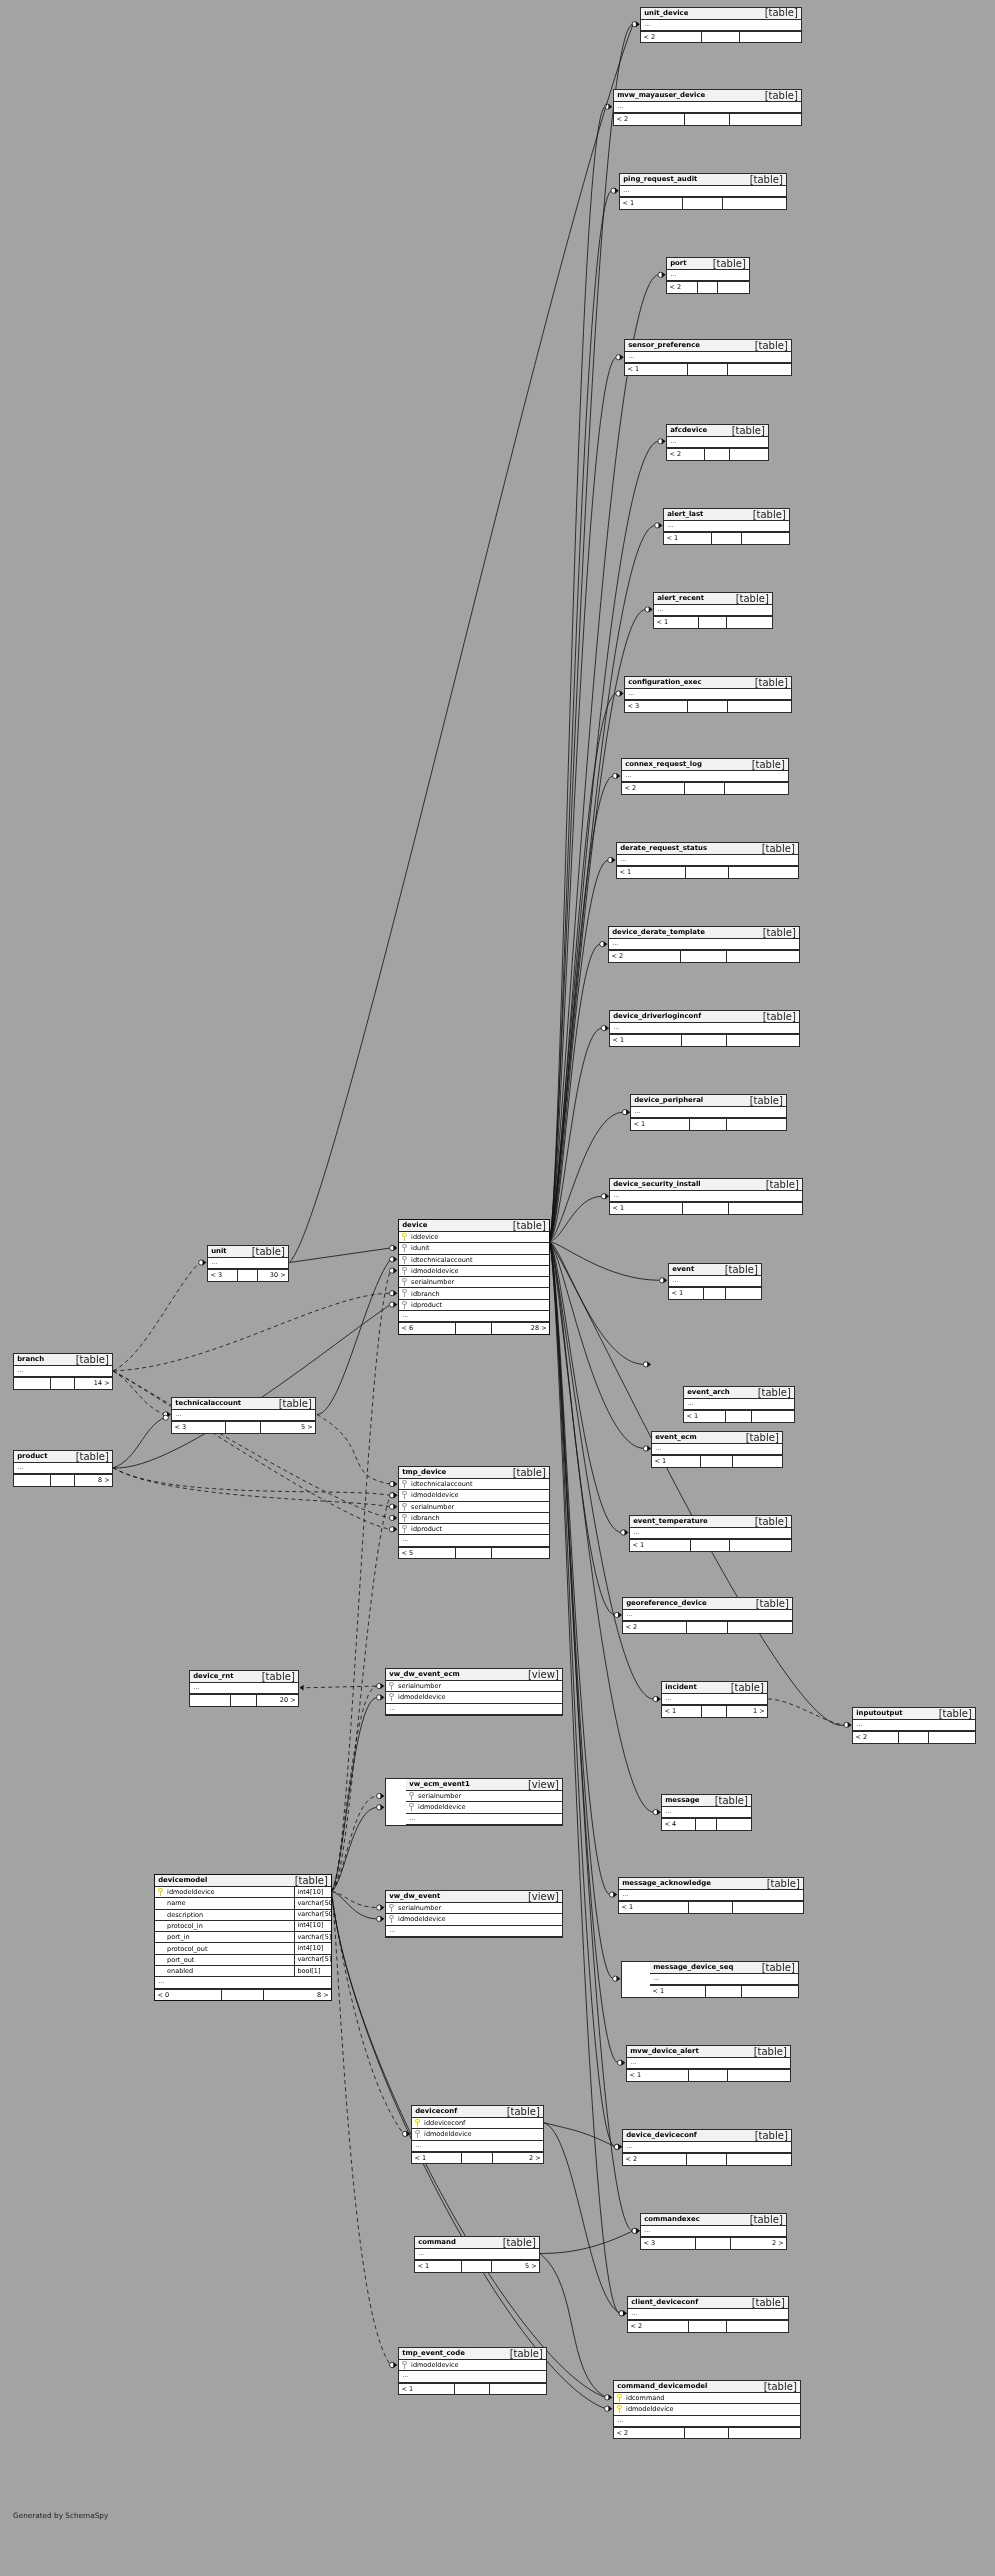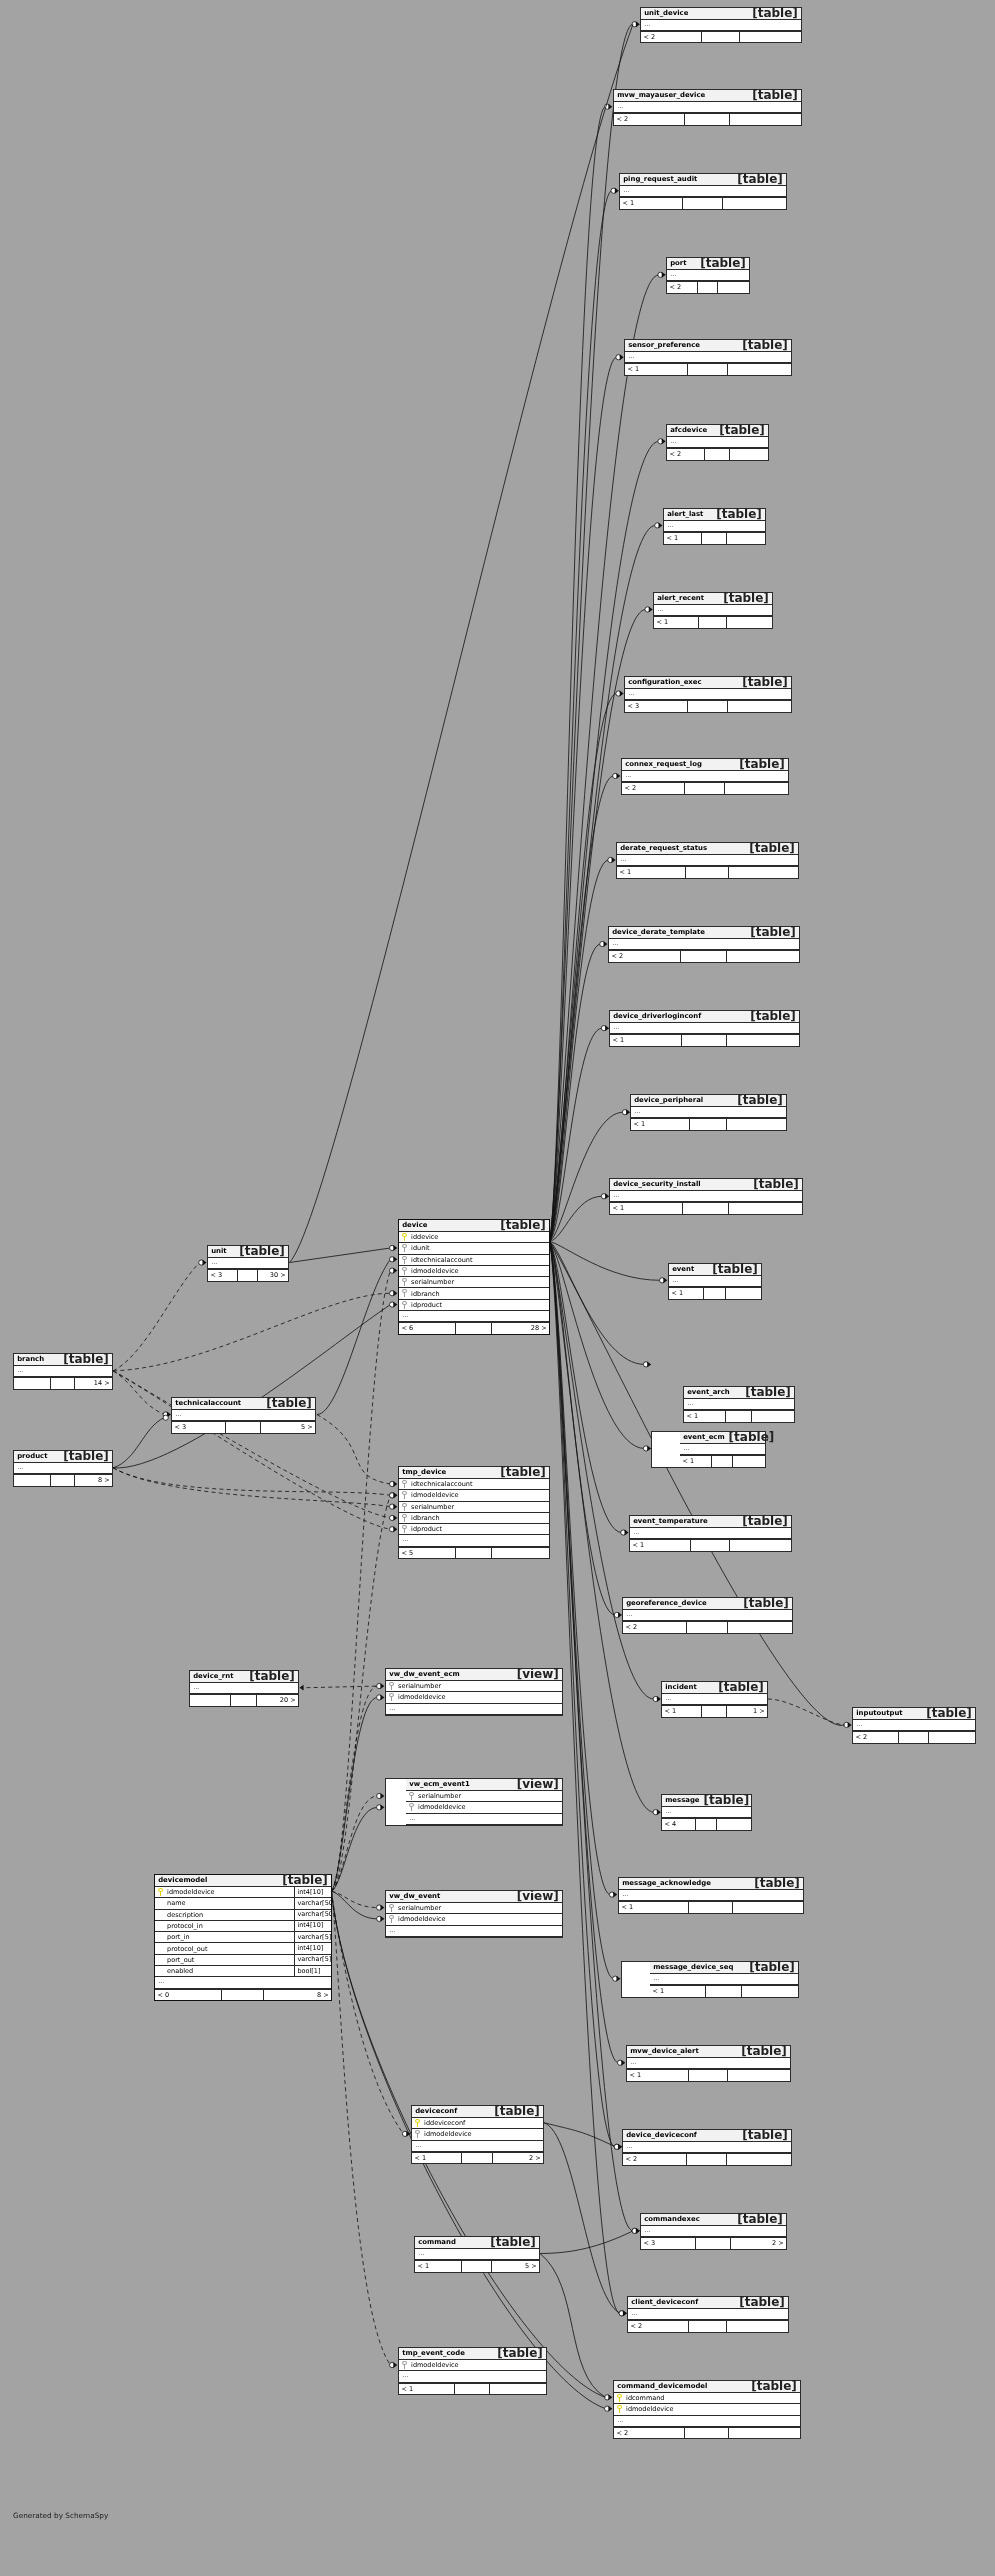--- a/index.html
+++ b/index.html
@@ -7,21 +7,21 @@
   #canvas{position:relative;width:996px;height:2576px;background:#a3a3a3;overflow:hidden;}
 
   
   .tbl{position:absolute;box-sizing:border-box;border:0.8px solid #2b2b2b;
        background:#ffffff;}
   .tbl.thick{border:1.6px solid #111;}
   .tbl .hdr{display:flex;align-items:center;justify-content:space-between;
        background:#f2f2f2;border-bottom:0.8px solid #2b2b2b;
        padding:0.8px 3.2px 1.6px 3.2px;height:12px;box-sizing:border-box;white-space:nowrap;}
   .tbl .hdr .nm{font-weight:bold;font-size:6.9px;color:#000;letter-spacing:0px;}
-  .tbl .hdr .kind{font-size:12px;color:#222;font-weight:bold;padding-left:4px;}
+  .tbl .hdr .kind{font-size:10px;color:#222;font-weight:normal;padding-left:4px;}
   .row{display:flex;align-items:center;height:11.3px;box-sizing:border-box;
        border-bottom:0.8px solid #2b2b2b;padding-left:3.2px;font-size:6.5px;color:#000;
        white-space:nowrap;overflow:hidden;}
   .row:last-child{border-bottom:none;}
   .row .key{width:7.3px;flex:0 0 7.3px;display:inline-block;}
   .row .cname{flex:1 1 auto;padding-left:1.6px;}
   .row .ctype{flex:0 0 auto;border-left:0.8px solid #2b2b2b;padding-left:2.4px;
        height:11.3px;line-height:11.3px;box-sizing:border-box;width:37px;font-size:6.5px;}
   .ellip{height:11.3px;line-height:9px;padding-left:3.2px;font-size:6.5px;color:#333;
        border-bottom:0.8px solid #2b2b2b;box-sizing:border-box;}
@@ -298,21 +298,21 @@
           <span class="nm">afcdevice</span>
           <span class="kind">[table]</span>
         </div>
         <div class="ellip">...</div>
         <div class="foot">
           <div class="f1">&lt; 2</div>
           <div class="f2"></div>
           <div class="f3"></div>
         </div>
       </div>
-      <div class="tbl" style="left: 663px; top: 508px; width: 103px;">
+      <div class="tbl" style="left: 663px; top: 508px; width: 127px;">
         <div class="hdr">
           <span class="nm">alert_last</span>
           <span class="kind">[table]</span>
         </div>
         <div class="ellip">...</div>
         <div class="foot">
           <div class="f1">&lt; 1</div>
           <div class="f2"></div>
           <div class="f3"></div>
         </div>
@@ -430,21 +430,21 @@
           <span class="nm">event_arch</span>
           <span class="kind">[table]</span>
         </div>
         <div class="ellip">...</div>
         <div class="foot">
           <div class="f1">&lt; 1</div>
           <div class="f2"></div>
           <div class="f3"></div>
         </div>
       </div>
-      <div class="tbl" style="left: 651px; top: 1431px; width: 115px; padding-left: 28px;">
+      <div class="tbl" style="left: 651px; top: 1431px; width: 132px;">
         <div class="hdr">
           <span class="nm">event_ecm</span>
           <span class="kind">[table]</span>
         </div>
         <div class="ellip">...</div>
         <div class="foot">
           <div class="f1">&lt; 1</div>
           <div class="f2"></div>
           <div class="f3"></div>
         </div>

